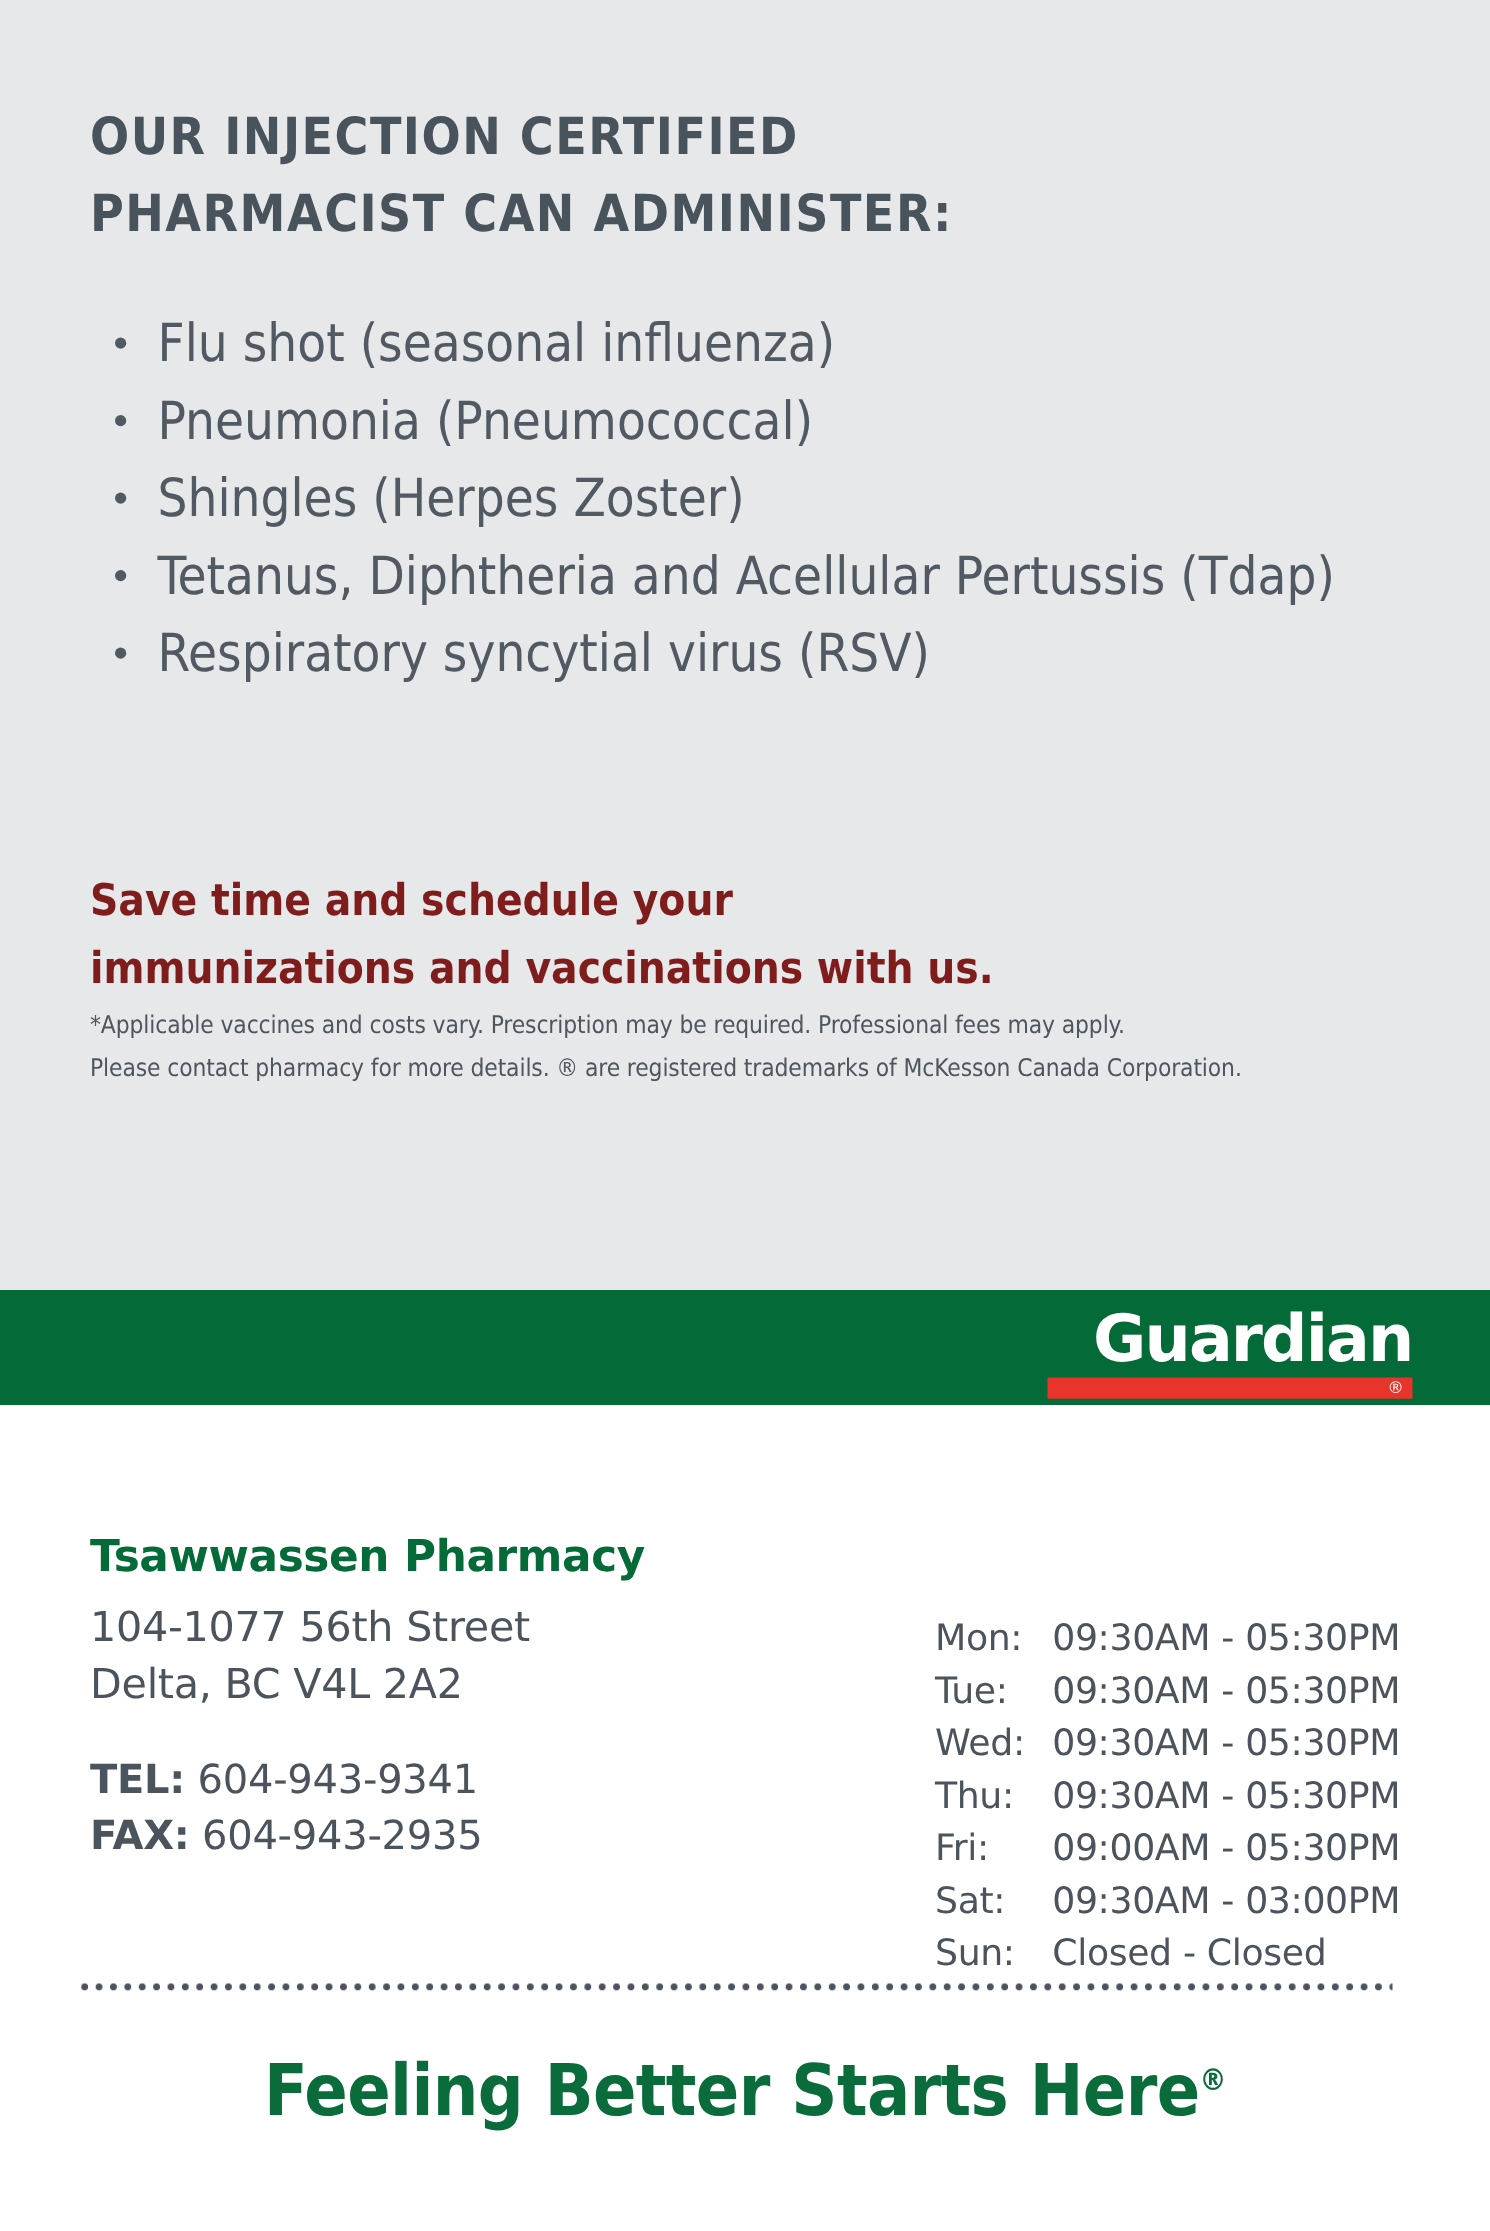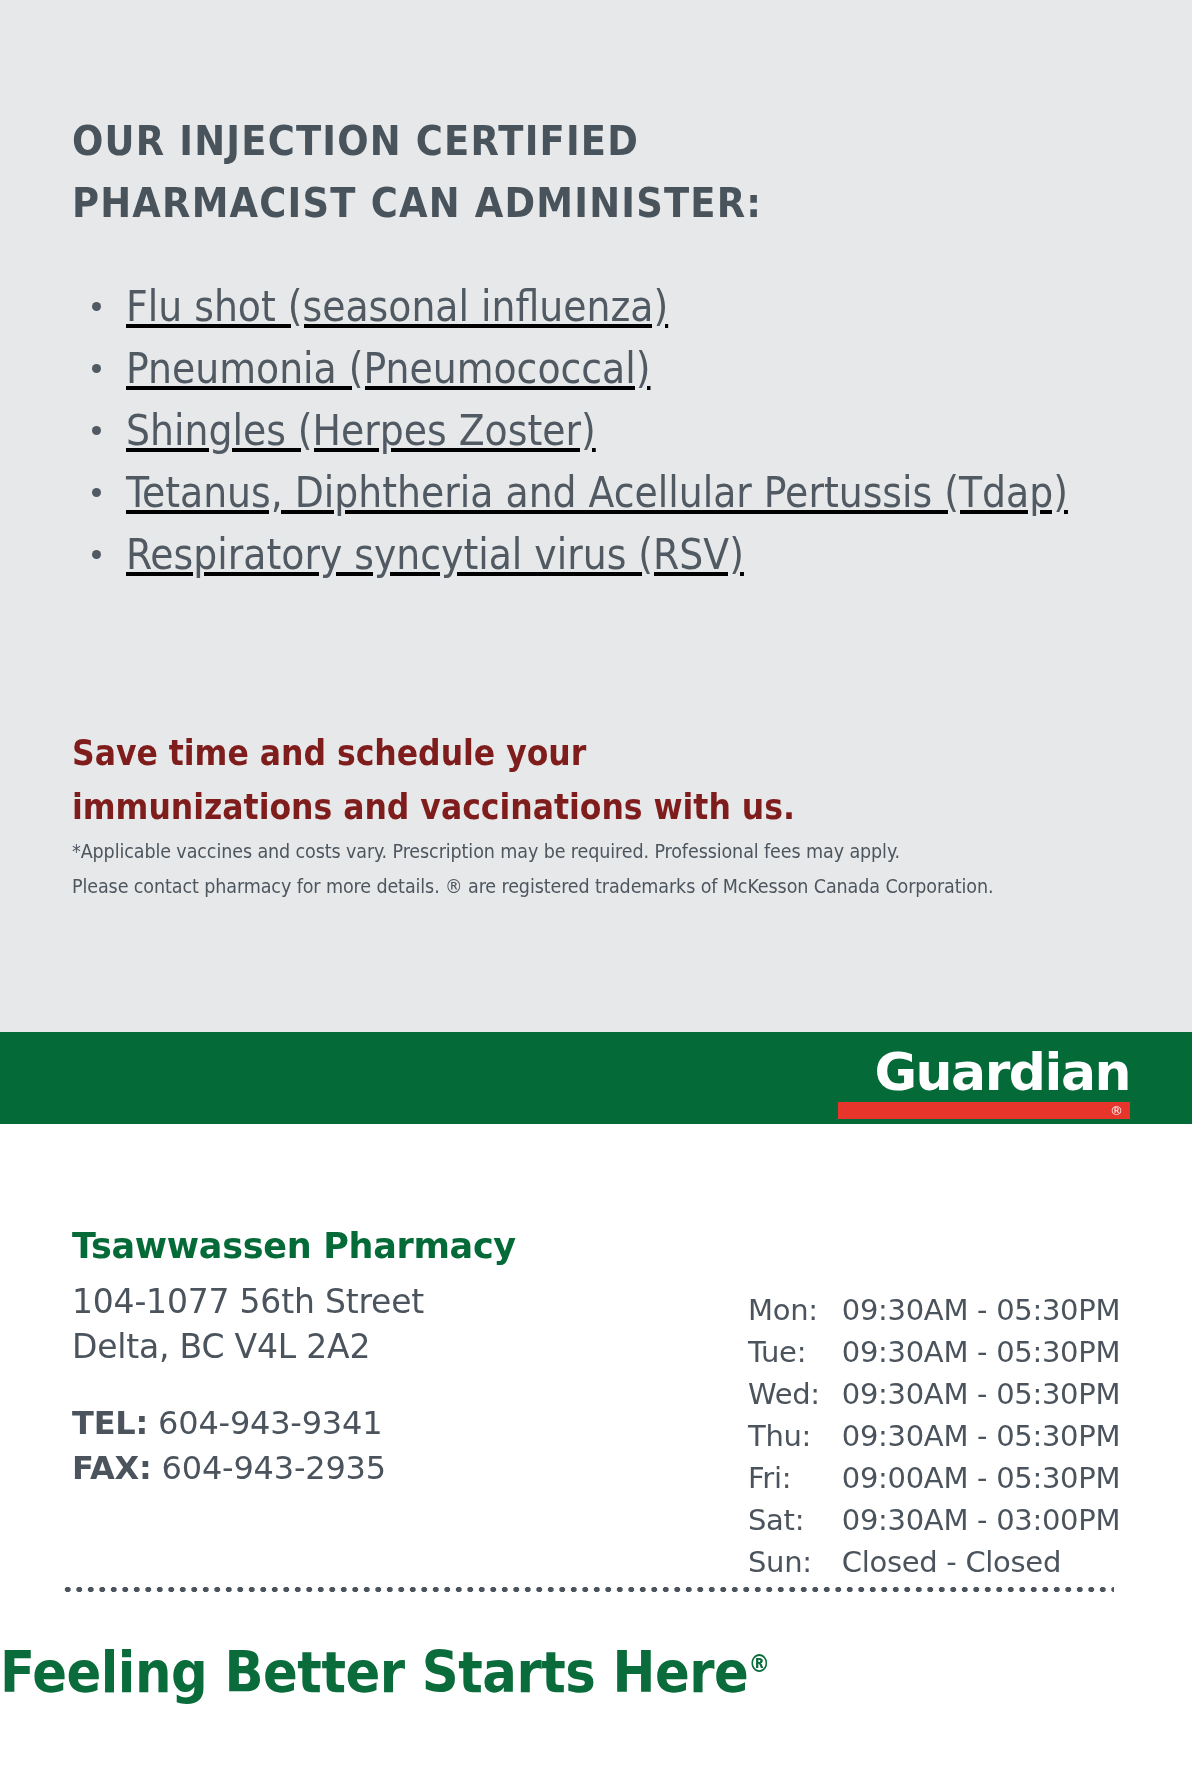--- a/index.html
+++ b/index.html
@@ -31,29 +31,27 @@
 
   .headline {
     font-family: "DejaVu Sans Condensed", "Liberation Sans Narrow", "Liberation Sans", sans-serif;
     font-weight: 700;
     font-size: 41px;
     line-height: 62px;
     letter-spacing: 1.2px;
     color: #49535c;
     text-transform: uppercase;
     max-width: 780px;
-    margin-top: 32px;
   }
   .headline-line { display: block; white-space: nowrap; }
 
   .vaccine-list {
     margin-top: 42px;
     list-style: none;
     max-width: 1000px;
-    text-decoration: underline;
   }
   .vaccine-list li {
     position: relative;
     padding-left: 54px;
     font-family: "DejaVu Sans Condensed", "Liberation Sans Narrow", "Liberation Sans", sans-serif;
     font-weight: 400;
     font-size: 42px;
     line-height: 62px;
     color: #515a63;
   }
@@ -205,21 +203,21 @@
     background-repeat: repeat-x;
     background-position: left center;
   }
 
   
   .tagline {
     position: absolute;
     left: 0;
     top: 500px;
     width: 1192px;
-    text-align: left;
+    text-align: center;
     font-family: "DejaVu Sans Condensed", "Liberation Sans Narrow", "Liberation Sans", sans-serif;
     font-weight: 700;
     font-size: 57px;
     line-height: 80px;
     color: #0a6b3b;
     letter-spacing: -0.5px;
   }
   .tagline sup {
     font-size: 24px;
     vertical-align: super;

